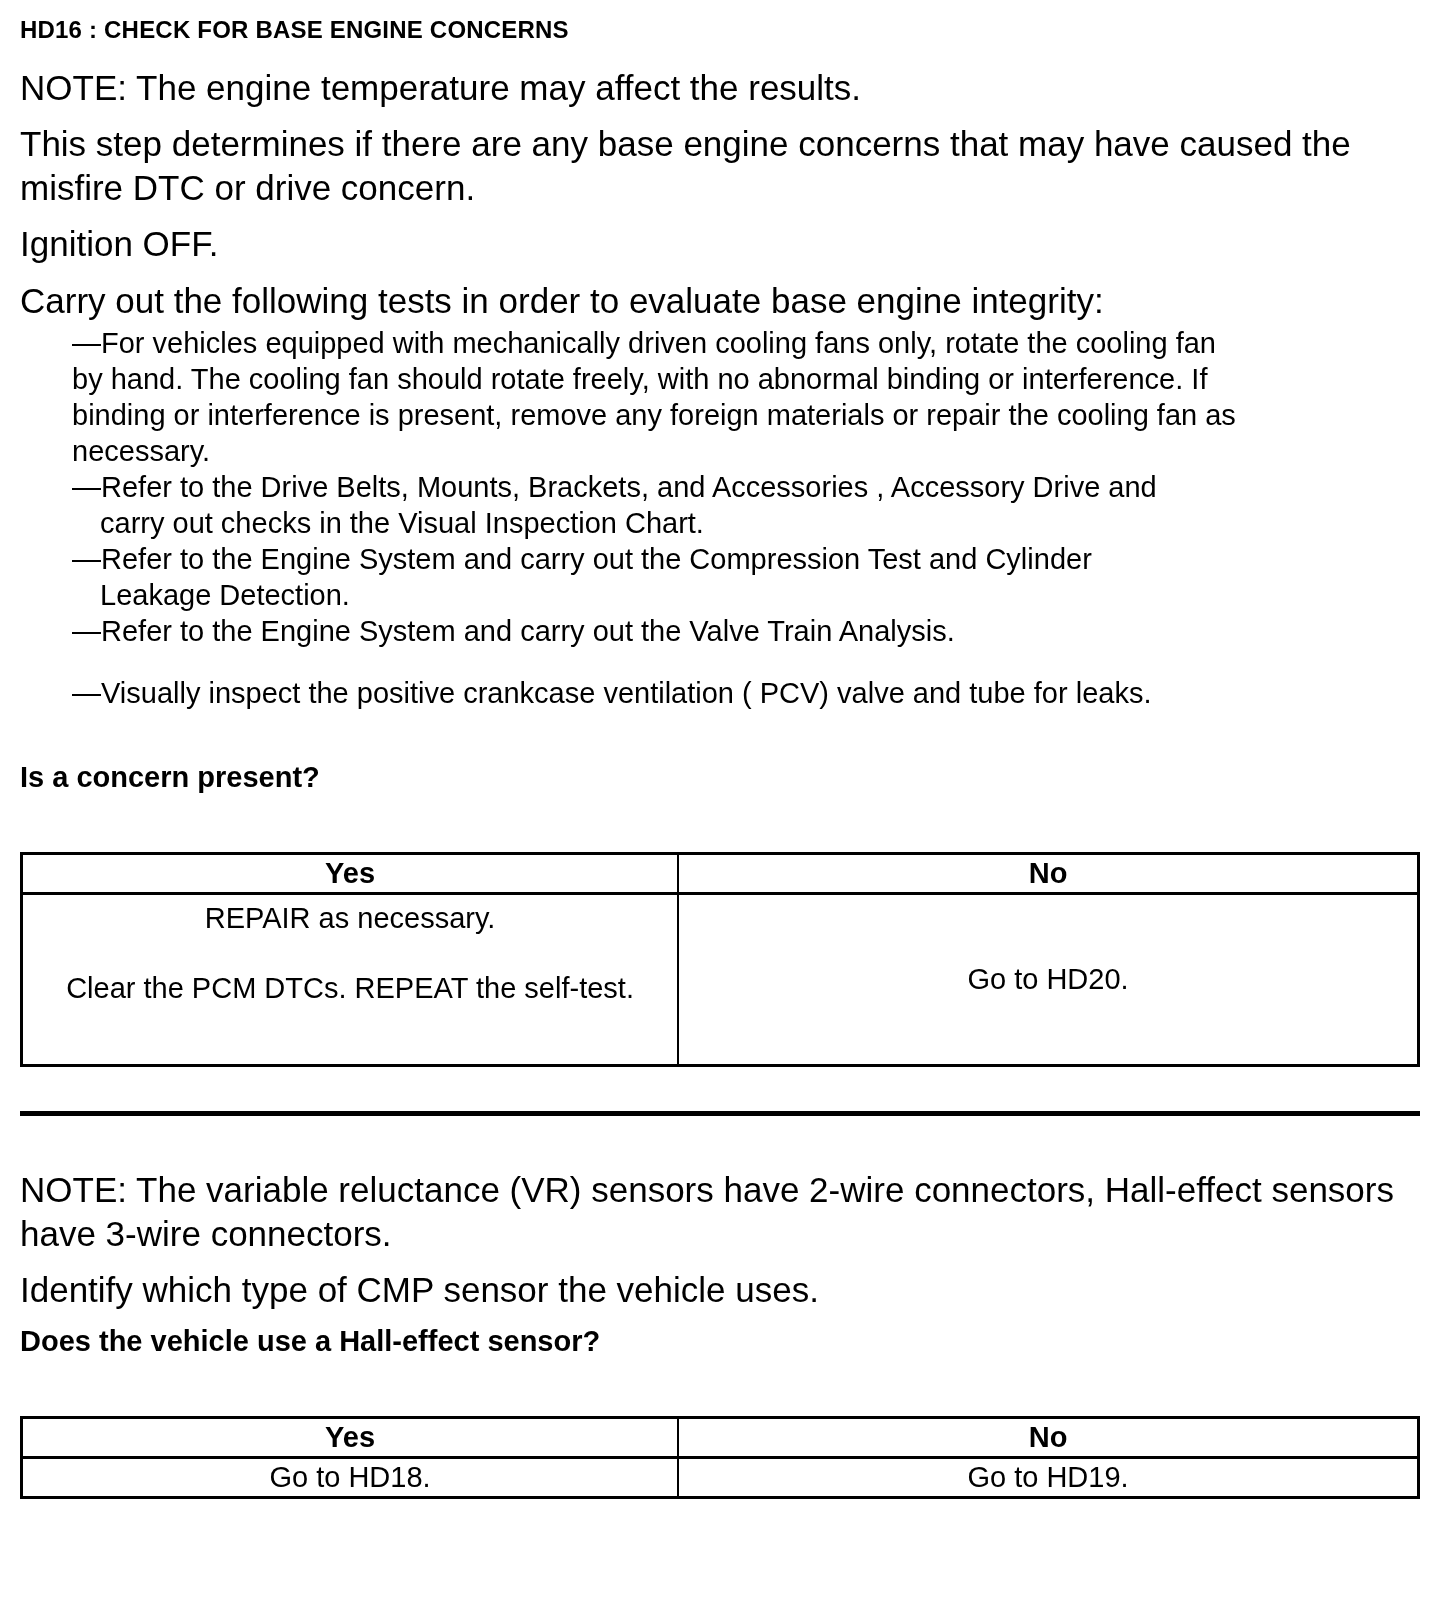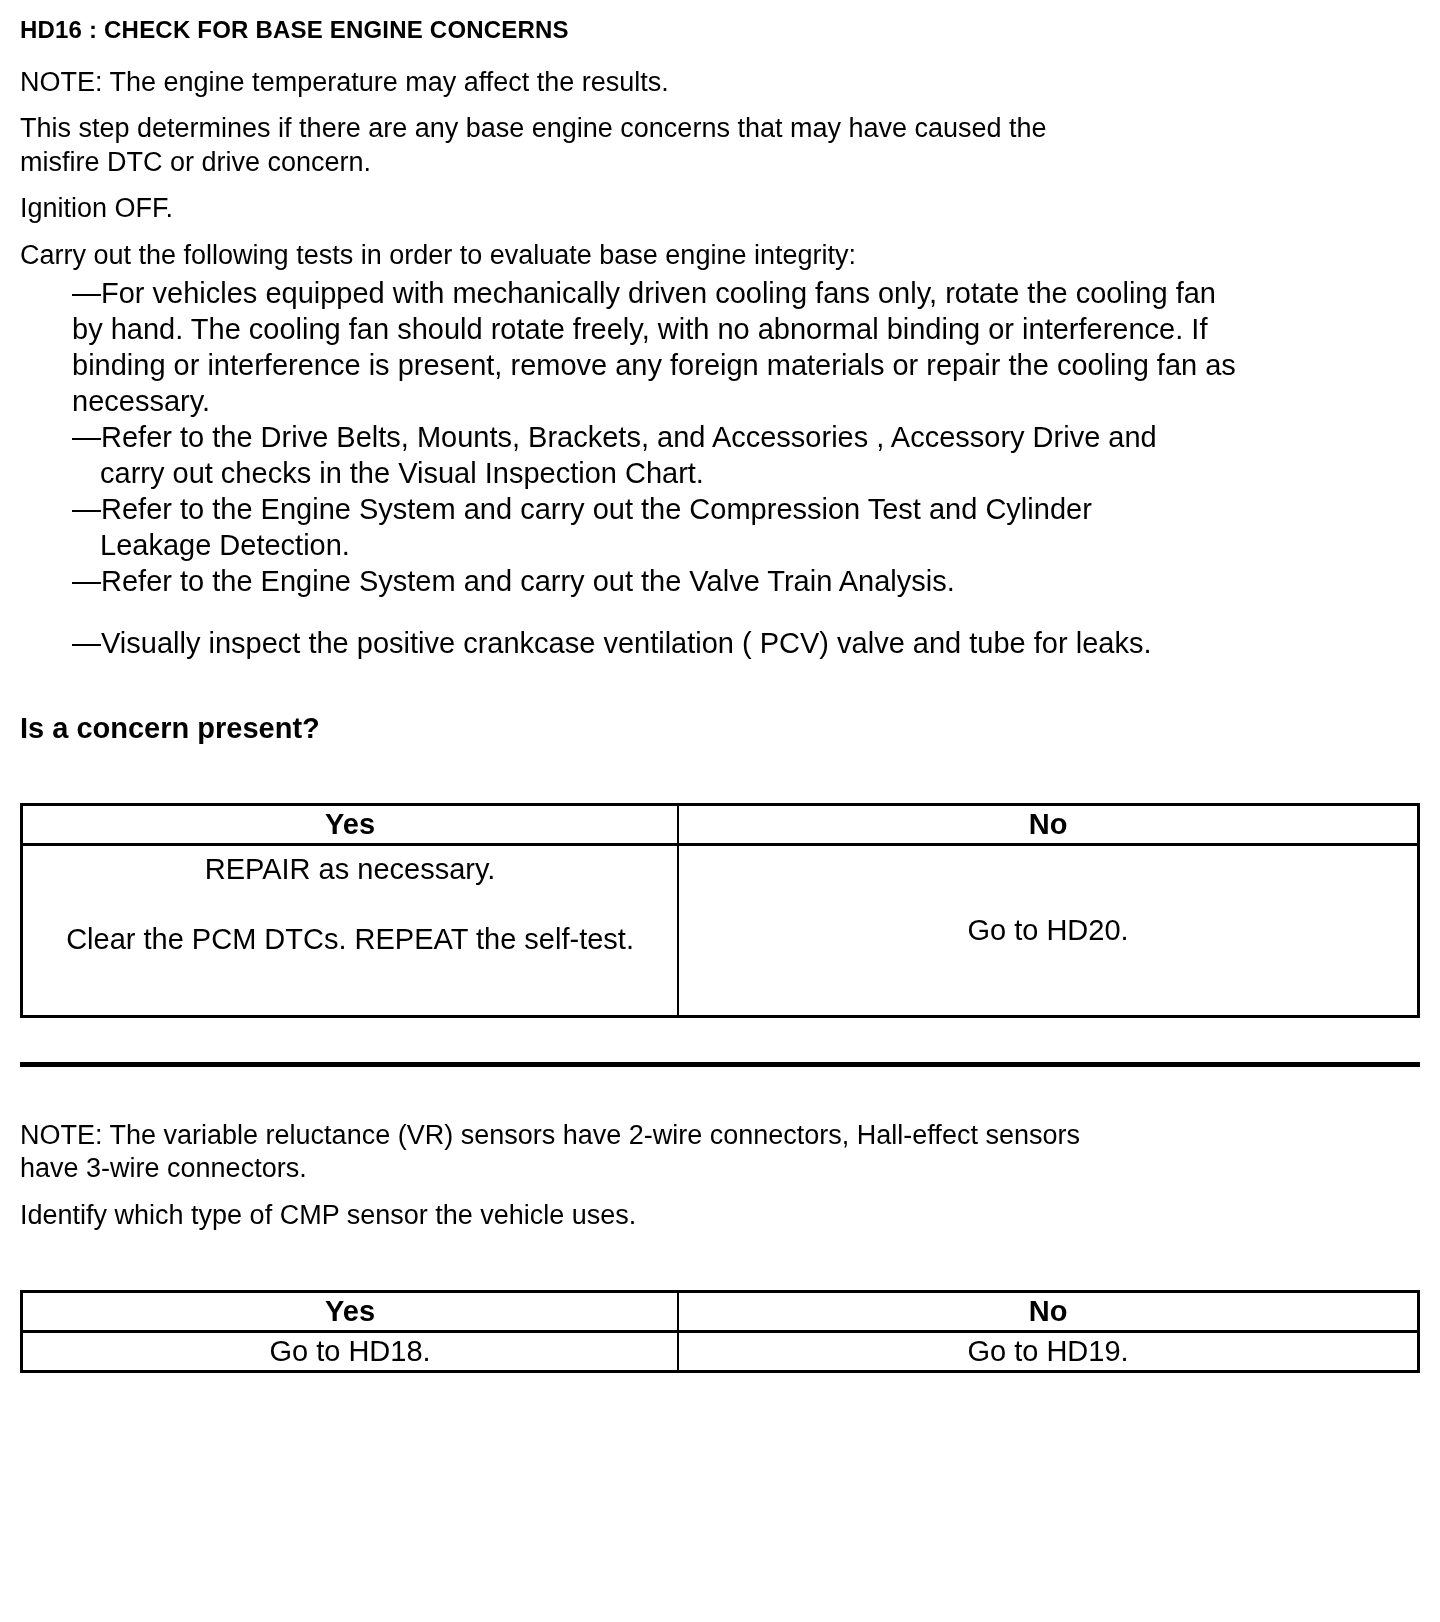--- a/index.html
+++ b/index.html
@@ -15,21 +15,21 @@
     min-height: 1622px;
     padding: 10px 20px 24px 20px;
   }
   .step-heading {
     font-size: 24px;
     font-weight: bold;
     margin: 6px 0 22px 0;
     letter-spacing: 0.2px;
   }
   .body-text {
-    font-size: 27px;
+    font-size: 35px;
     line-height: 1.24;
     margin: 0 0 13px 0;
     white-space: pre-line;
   }
   .proc-list { margin: 0 0 0 0; }
   .list-item {
     font-size: 29px;
     line-height: 1.24;
     margin: 0 0 0 52px;
     white-space: pre-line;
@@ -140,20 +140,21 @@
   </section>
 
   <hr class="section-rule">
 
   <section>
 
     <p class="body-text">NOTE: The variable reluctance (VR) sensors have 2-wire connectors, Hall-effect sensors
 have 3-wire connectors.</p>
     <p class="body-text">Identify which type of CMP sensor the vehicle uses.</p>
 
+    <p class="question" style="margin-top:4px;">Does the vehicle use a Hall-effect sensor?</p>
 
     <table class="decision-table t2">
       <colgroup>
         <col style="width:47%">
         <col style="width:53%">
       </colgroup>
       <thead>
         <tr>
           <th>Yes</th>
           <th>No</th>

